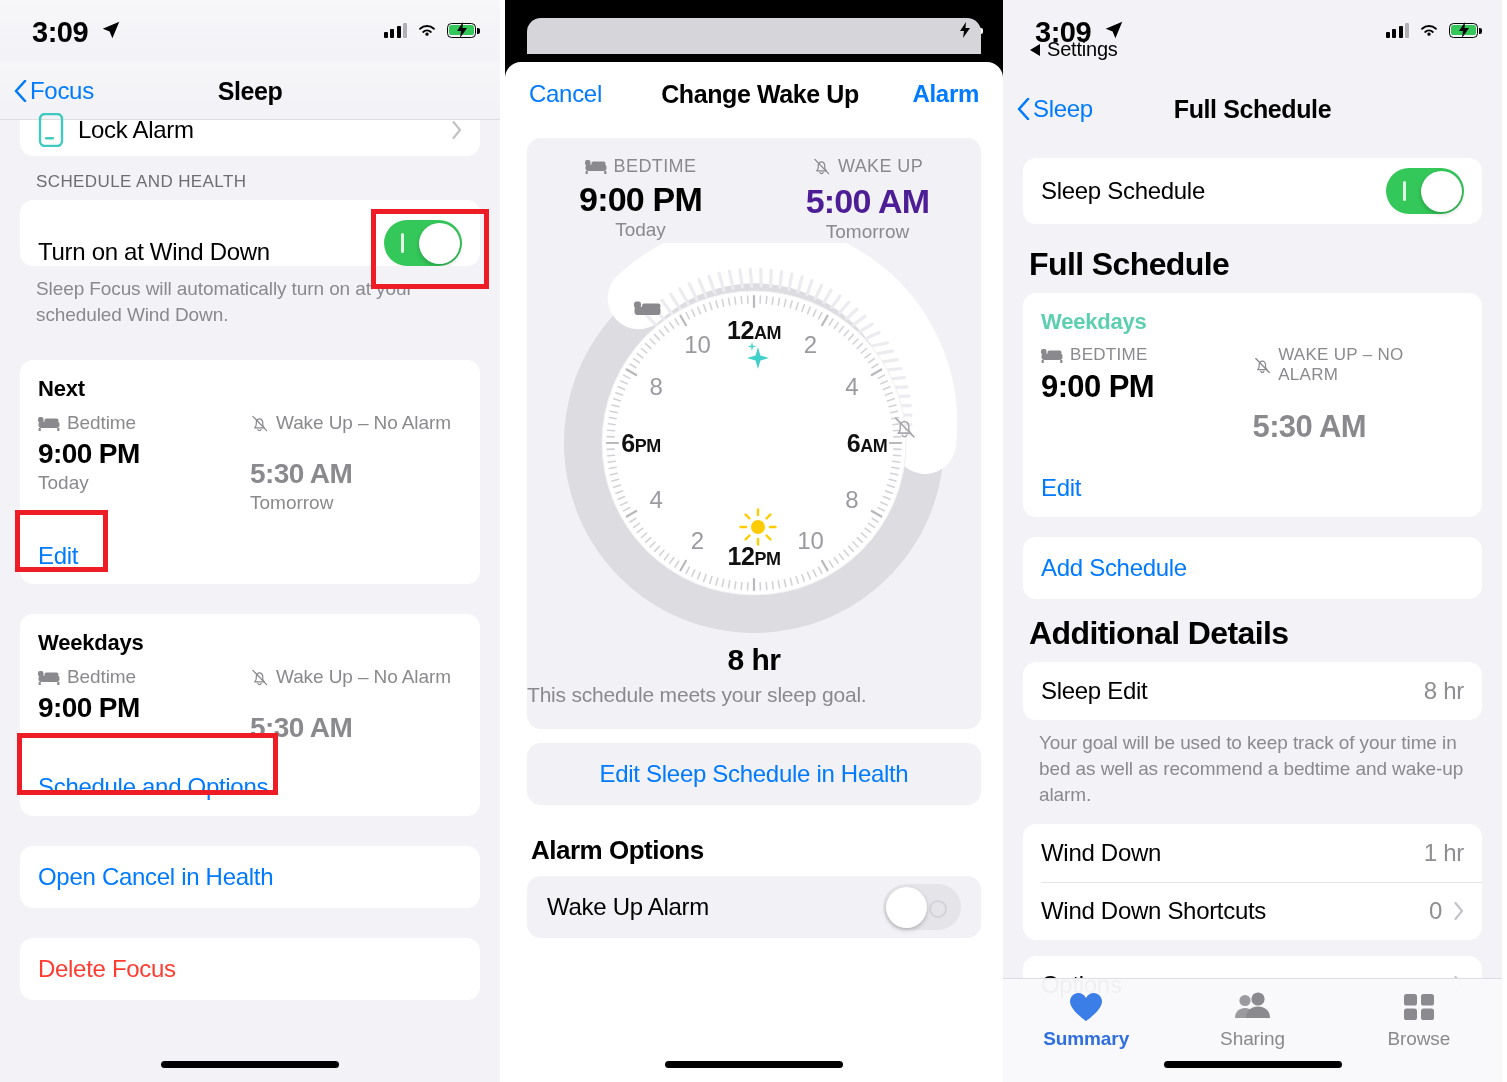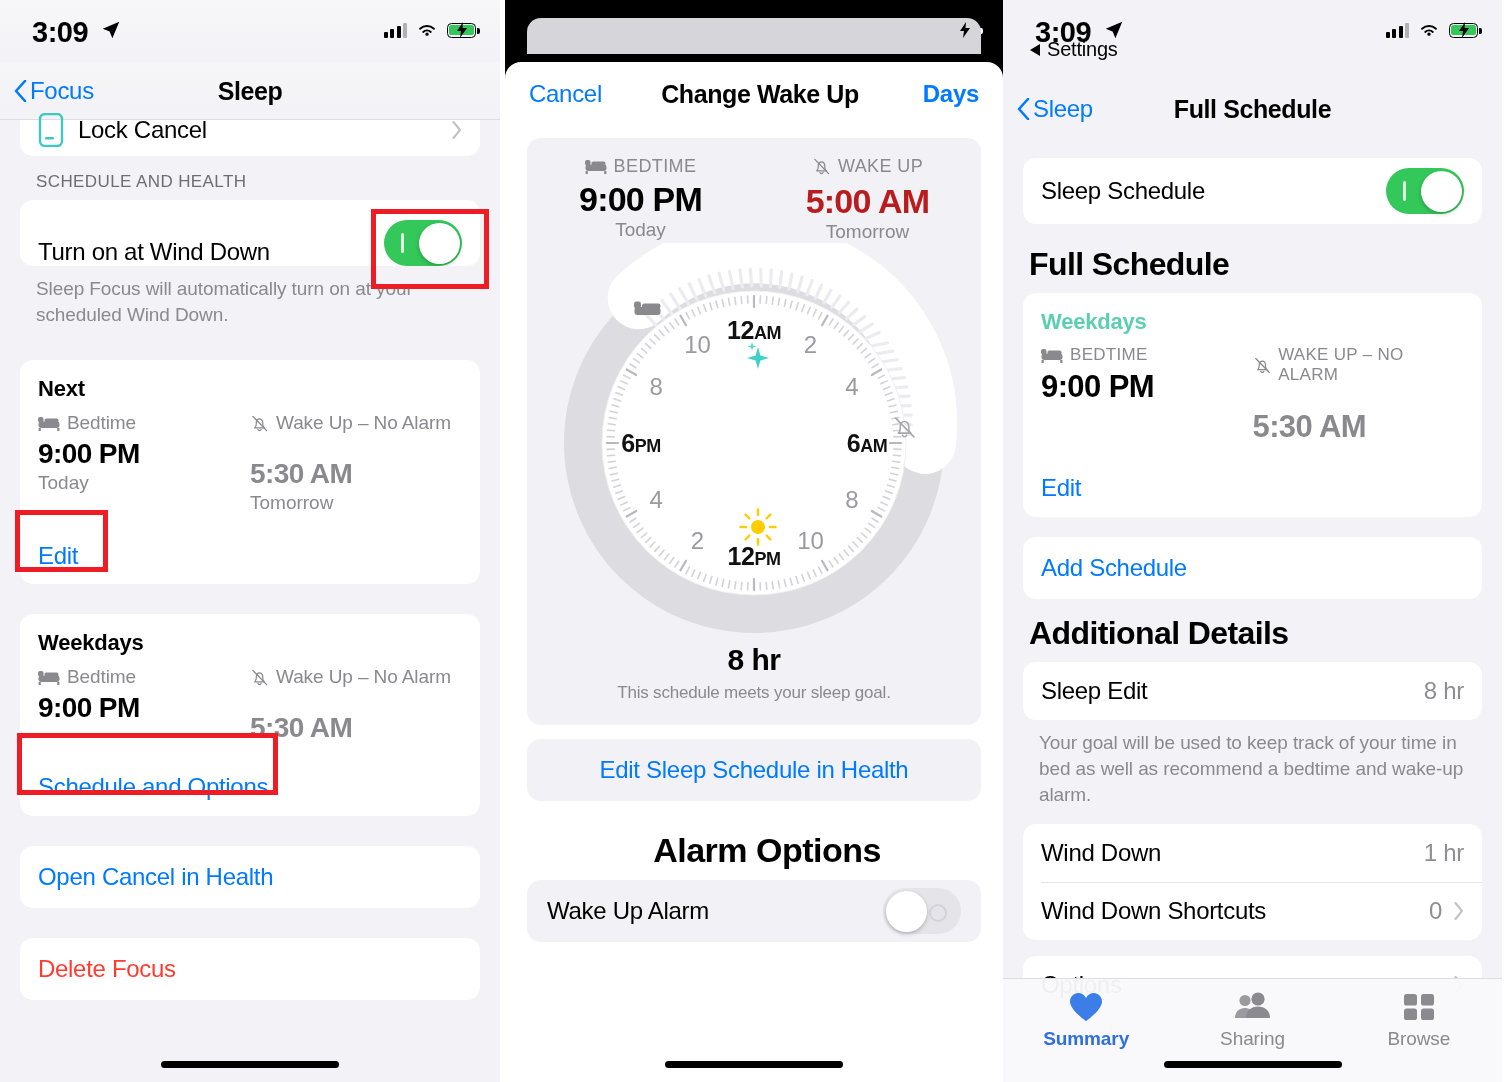--- a/index.html
+++ b/index.html
@@ -102,28 +102,28 @@
   .sheet-nav .l { position:absolute; left:24px; top:50%; transform:translateY(-50%);
     color:#007aff; font-size:24px; letter-spacing:-0.3px; }
   .sheet-nav .r { position:absolute; right:24px; top:50%; transform:translateY(-50%);
     color:#007aff; font-size:24px; font-weight:600; letter-spacing:-0.3px; }
   .dial-card { margin:12px 22px 0; background:#f1f1f6; border-radius:14px; padding:18px 0 22px; }
   .dial-head { display:flex; }
   .dial-head > div { width:50%; text-align:center; }
   .dh-cap { display:inline-flex; align-items:center; gap:7px; font-size:18px; color:#8a8a8e;
     text-transform:uppercase; letter-spacing:0.4px; }
   .dh-time { font-size:34px; font-weight:700; letter-spacing:-0.8px; margin-top:2px; }
-  .dh-time.b { color:#000; } .dh-time.g { color:#b91c1c; }
+  .dh-time.b { color:#000; } .dh-time.g { color:#4c1d95; }
   .dh-sub { font-size:19px; color:#8a8a8e; margin-top:0px; }
   .dial-wrap { position:relative; width:420px; height:400px; margin:0 auto; }
   .goal-hr { text-align:center; font-size:30px; font-weight:700; color:#000; letter-spacing:-0.5px; }
-  .goal-note { text-align:center; font-size:17px; color:#8a8a8e; margin-top:6px; letter-spacing:-0.2px; }
+  .goal-note { text-align:left; font-size:21px; color:#8a8a8e; margin-top:6px; letter-spacing:-0.2px; }
   .health-btn { margin:14px 22px 0; background:#f1f1f6; border-radius:14px; height:62px;
     display:flex; align-items:center; justify-content:center; color:#007aff; font-size:24px; letter-spacing:-0.3px; }
-  .alarm-hdr { margin:30px 0 10px 26px; font-size:34px; font-weight:700; letter-spacing:-0.5px;text-align:center; }
+  .alarm-hdr { margin:30px 0 10px 26px; font-size:26px; font-weight:700; letter-spacing:-0.5px; }
   .alarm-row { margin:0 22px; background:#f1f1f6; border-radius:14px; height:62px;
     display:flex; align-items:center; padding:0 20px; }
 
   
   .backcrumb { position:absolute; left:26px; top:38px; display:flex; align-items:center; gap:6px;
     font-size:20px; color:#000; letter-spacing:-0.2px; }
   .big-hdr { margin:22px 26px 10px; font-size:32px; font-weight:700; letter-spacing:-0.6px; color:#000; }
   .tabbar { position:absolute; left:0; right:0; bottom:0; height:104px;
     background:rgba(249,249,251,.96); border-top:1px solid #dcdce1; display:flex; }
   .tab { flex:1; display:flex; flex-direction:column; align-items:center; padding-top:13px; gap:6px; }
@@ -173,21 +173,21 @@
       </div>
       <div class="nav-title">Sleep</div>
     </div>
 
     <div style="margin:-16px 20px 0; background:#fff; border-radius:13px; overflow:hidden;">
       <div class="row" style="min-height:52px;">
         <svg width="26" height="34" viewBox="0 0 26 34" style="margin-right:14px; flex:none;">
           <rect x="2" y="1" width="22" height="32" rx="5" fill="none" stroke="#3fc9c0" stroke-width="2.4"></rect>
           <rect x="7" y="24" width="9" height="2.4" rx="1.2" fill="#3fc9c0"></rect>
         </svg>
-        <span class="row-label">Lock Cancel</span>
+        <span class="row-label">Lock Alarm</span>
         <svg class="chev-r" style="margin-left:auto" viewBox="0 0 10 18">
           <path d="M1.5 1 L8 9 L1.5 17" stroke="#c2c2c7" stroke-width="2.1" fill="none" stroke-linecap="round" stroke-linejoin="round"></path>
         </svg>
       </div>
     </div>
 
     <div class="sect-hdr">SCHEDULE AND HEALTH</div>
 
     <div class="group">
       <div class="row" style="min-height:66px;align-items:flex-end;">
@@ -319,21 +319,21 @@
         </div>
       </div>
     </div>
 
     <div class="sheet-peek"></div>
 
     <div class="sheet" style="top:62px">
       <div class="sheet-nav">
         <div class="l">Cancel</div>
         <div class="t">Change Wake Up</div>
-        <div class="r">Days</div>
+        <div class="r">Alarm</div>
       </div>
 
       <div class="dial-card">
         <div class="dial-head">
           <div>
             <div class="dh-cap">
               <svg width="22" height="15" viewBox="0 0 22 15">
                 <rect x="0.5" y="5.5" width="21" height="6.5" rx="2.4" fill="#8a8a8e"></rect>
                 <rect x="0" y="1" width="5.5" height="5.5" rx="2" fill="#8a8a8e"></rect>
                 <rect x="6.5" y="2.5" width="14" height="4" rx="1.8" fill="#8a8a8e"></rect>

